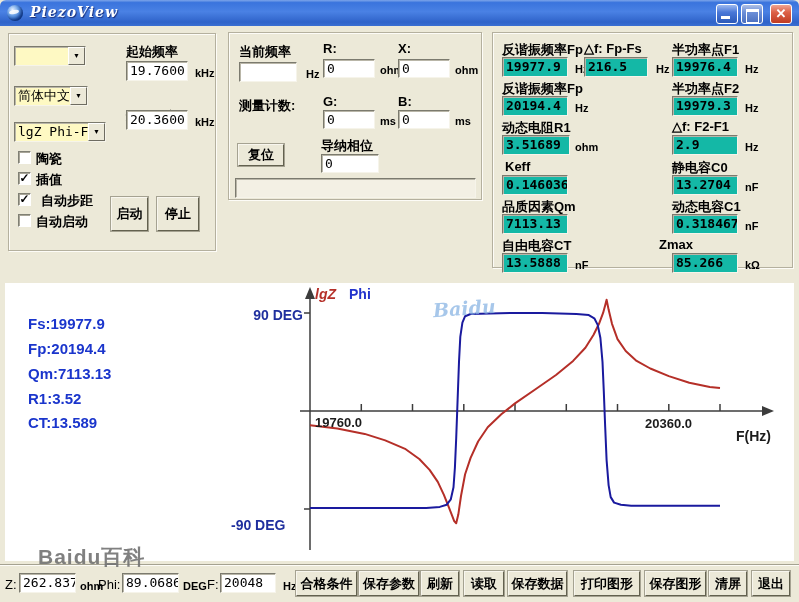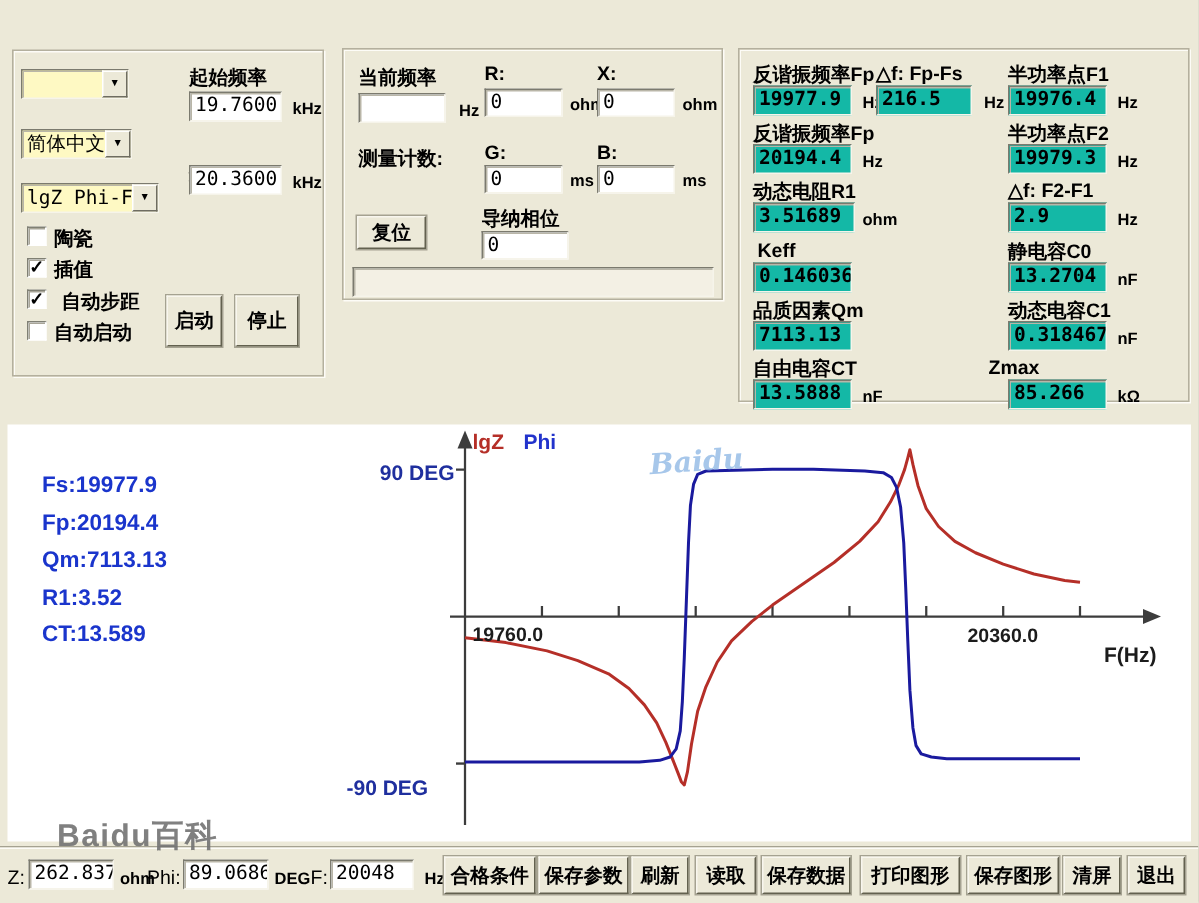--- a/index.html
+++ b/index.html
@@ -105,20 +105,27 @@
   #statusbar {
     position:absolute; left:0; top:565px; width:799px; height:37px; background:#ece9d8;
     border-top:1px solid #fdfcf7; box-shadow:0 -1px 0 #a5a291;
   }
 </style>
 </head>
 <body>
 
 <div id="window">
 
+  <div id="titlebar">
+    <span class="app-icon"></span>
+    <span id="title-text">PiezoView</span>
+    <span class="tb-btn tb-blue" id="btn-min"></span>
+    <span class="tb-btn" id="btn-max"></span>
+    <span class="tb-btn" id="btn-close">✕</span>
+  </div>
 
   <div class="group" style="left:8px; top:33px; width:208px; height:218px;">
     <div class="combo" style="left:5px; top:12px; width:72px;">
       <span></span>
       <span class="arrow">▼</span>
     </div>
     <span class="lbl" style="left:117px; top:9px;">起始频率</span>
     <div class="tb" style="left:117px; top:27px; width:62px;">19.7600</div>
     <span class="unit" style="left:186px; top:33px;">kHz</span>
 
@@ -248,21 +255,21 @@
           <line x1="510.0" x2="510.0" y1="121" y2="128" stroke="#3c3c3c" stroke-width="1.5"></line>
           <line x1="561.3" x2="561.3" y1="121" y2="128" stroke="#3c3c3c" stroke-width="1.5"></line>
           <line x1="612.5" x2="612.5" y1="121" y2="128" stroke="#3c3c3c" stroke-width="1.5"></line>
           <line x1="663.8" x2="663.8" y1="121" y2="128" stroke="#3c3c3c" stroke-width="1.5"></line>
           <line x1="715.0" x2="715.0" y1="121" y2="128" stroke="#3c3c3c" stroke-width="1.5"></line>
         </g>
       <polyline id="curve-lgz" fill="none" stroke="#b52f28" stroke-width="2" stroke-linejoin="round" points="305.0,142.2 332.3,145.4 359.7,150.9 380.2,157.4 400.7,166.2 414.3,176.0 424.6,186.9 432.8,198.9 438.9,211.9 443.7,223.9 447.1,232.6 449.2,238.1 451.2,240.3 453.3,231.6 456.0,213.0 460.1,191.2 465.6,174.9 473.1,158.5 482.7,144.3 496.3,131.3 510.0,120.4 530.5,106.2 551.0,92.0 568.1,77.9 580.4,64.8 588.6,51.7 594.0,40.8 598.1,29.9 600.2,22.3 601.6,16.8 603.6,26.6 607.0,40.8 612.5,56.1 620.7,68.0 631.6,77.9 645.3,85.5 663.8,93.1 684.3,99.7 704.8,104.0 715.0,105.1"></polyline>
       <polyline id="curve-phi" fill="none" stroke="#1a1a9e" stroke-width="2" stroke-linejoin="round" points="305.0,225.0 421.2,225.0 434.8,223.9 441.7,221.7 445.8,216.3 448.5,204.3 449.9,184.7 451.2,155.3 452.6,117.1 454.0,78.9 455.3,53.9 457.4,39.7 460.1,33.2 465.6,31.0 510.0,29.9 537.3,29.9 571.5,31.0 583.8,32.1 589.3,35.3 592.7,41.9 595.4,55.0 597.5,78.9 598.8,108.4 600.2,144.3 601.6,177.1 603.6,202.1 605.7,214.1 609.1,219.6 615.9,221.7 626.2,222.8 715.0,222.8"></polyline>
     </svg>
 
-    <span class="chart-lbl legend" style="left:310px; top:3px; color:#b52f28;">lgZ</span>
+    <span class="chart-lbl legend" style="left:310px; top:3px; color:#b52f28;font-style:italic;">lgZ</span>
     <span class="chart-lbl legend" style="left:344px; top:3px; color:#2233cc;">Phi</span>
 
     <span class="chart-lbl deg-lbl" style="left:240px; top:24px; width:58px; text-align:right;">90 DEG</span>
     <span class="chart-lbl deg-lbl" style="left:226px; top:234px;">-90 DEG</span>
 
     <span class="chart-lbl axis-lbl" style="left:310px; top:132px;">19760.0</span>
     <span class="chart-lbl axis-lbl" style="left:640px; top:133px;">20360.0</span>
     <span class="chart-lbl axis-lbl" style="left:731px; top:145px; font-size:14px;">F(Hz)</span>
 
     <span class="info-line" style="top:32px;">Fs:19977.9</span>

